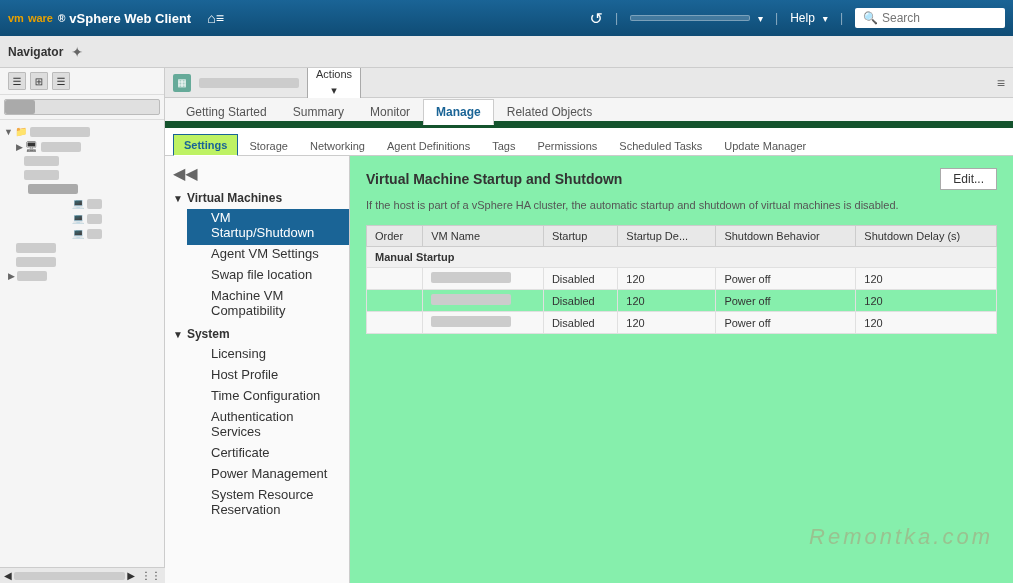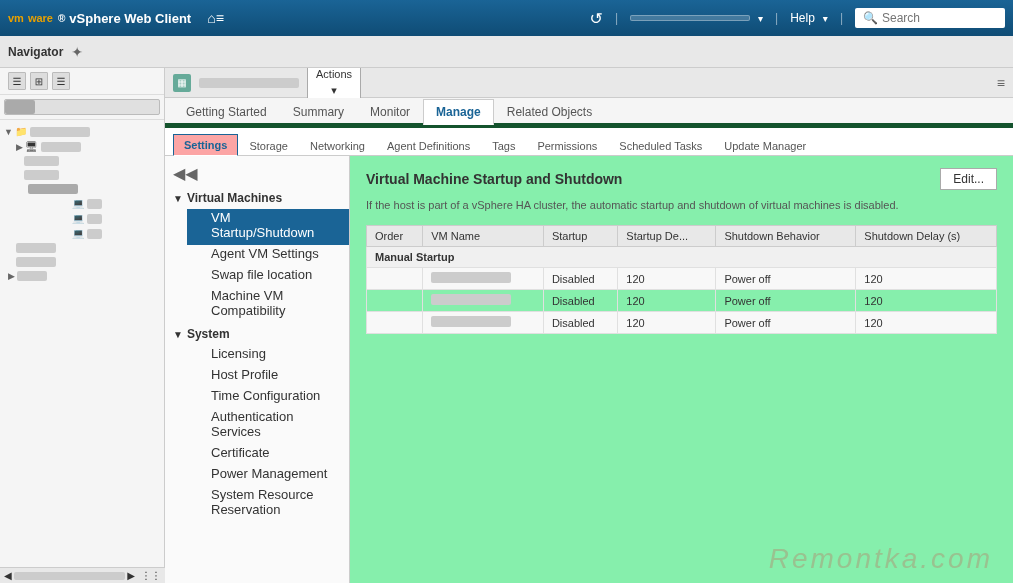--- a/index.html
+++ b/index.html
@@ -181,21 +181,21 @@
       align-items: center;
       gap: 4px;
       flex-direction: column;
     }
     .object-bar-spacer { flex: 1; }
     .object-bar-right-icon { color: #666; font-size: 14px; cursor: pointer; }
 
     
     .tabs-row {
       background: #f5f5f5;
-      border-bottom: 5px solid #14532d;
+      border-bottom: 7px solid #14532d;
       height: 30px;
       display: flex;
       align-items: flex-start;
       padding: 0 8px;
     }
     .tab-item {
       padding: 5px 12px;
       font-size: 12px;
       cursor: pointer;
       border: 1px solid transparent;
@@ -227,21 +227,21 @@
       font-size: 11px;
       cursor: pointer;
       border: 1px solid transparent;
       border-bottom: none;
       color: #555;
       background: transparent;
       position: relative;
       top: 1px;
     }
     .sub-tab-item.active {
-      background: #fca5a5;
+      background: #bef264;
       border-color: #1a6496;
       color: #1a6496;
       font-weight: bold;
       border-bottom: 1px solid white;
     }
 
     
     .split-pane {
       display: flex;
       flex: 1;
@@ -547,17 +547,17 @@
                 <span style="background:#ccc;display:inline-block;width:80px;height:11px;border-radius:2px;"></span>
               </td>
               <td>Disabled</td>
               <td>120</td>
               <td>Power off</td>
               <td>120</td>
             </tr>
           </tbody>
         </table>
 
-        <div style="position:absolute;bottom:8px;right:20px;font-size:28px;color:rgba(210,60,60,0.25);font-style:italic;letter-spacing:3px;pointer-events:none;">Remontka.com</div>
+        <div style="position:absolute;bottom:33px;right:20px;font-size:22px;color:rgba(210,60,60,0.25);font-style:italic;letter-spacing:3px;pointer-events:none;">Remontka.com</div>
       </div>
     </div>
   </div>
 </div>
 
 </body></html>

